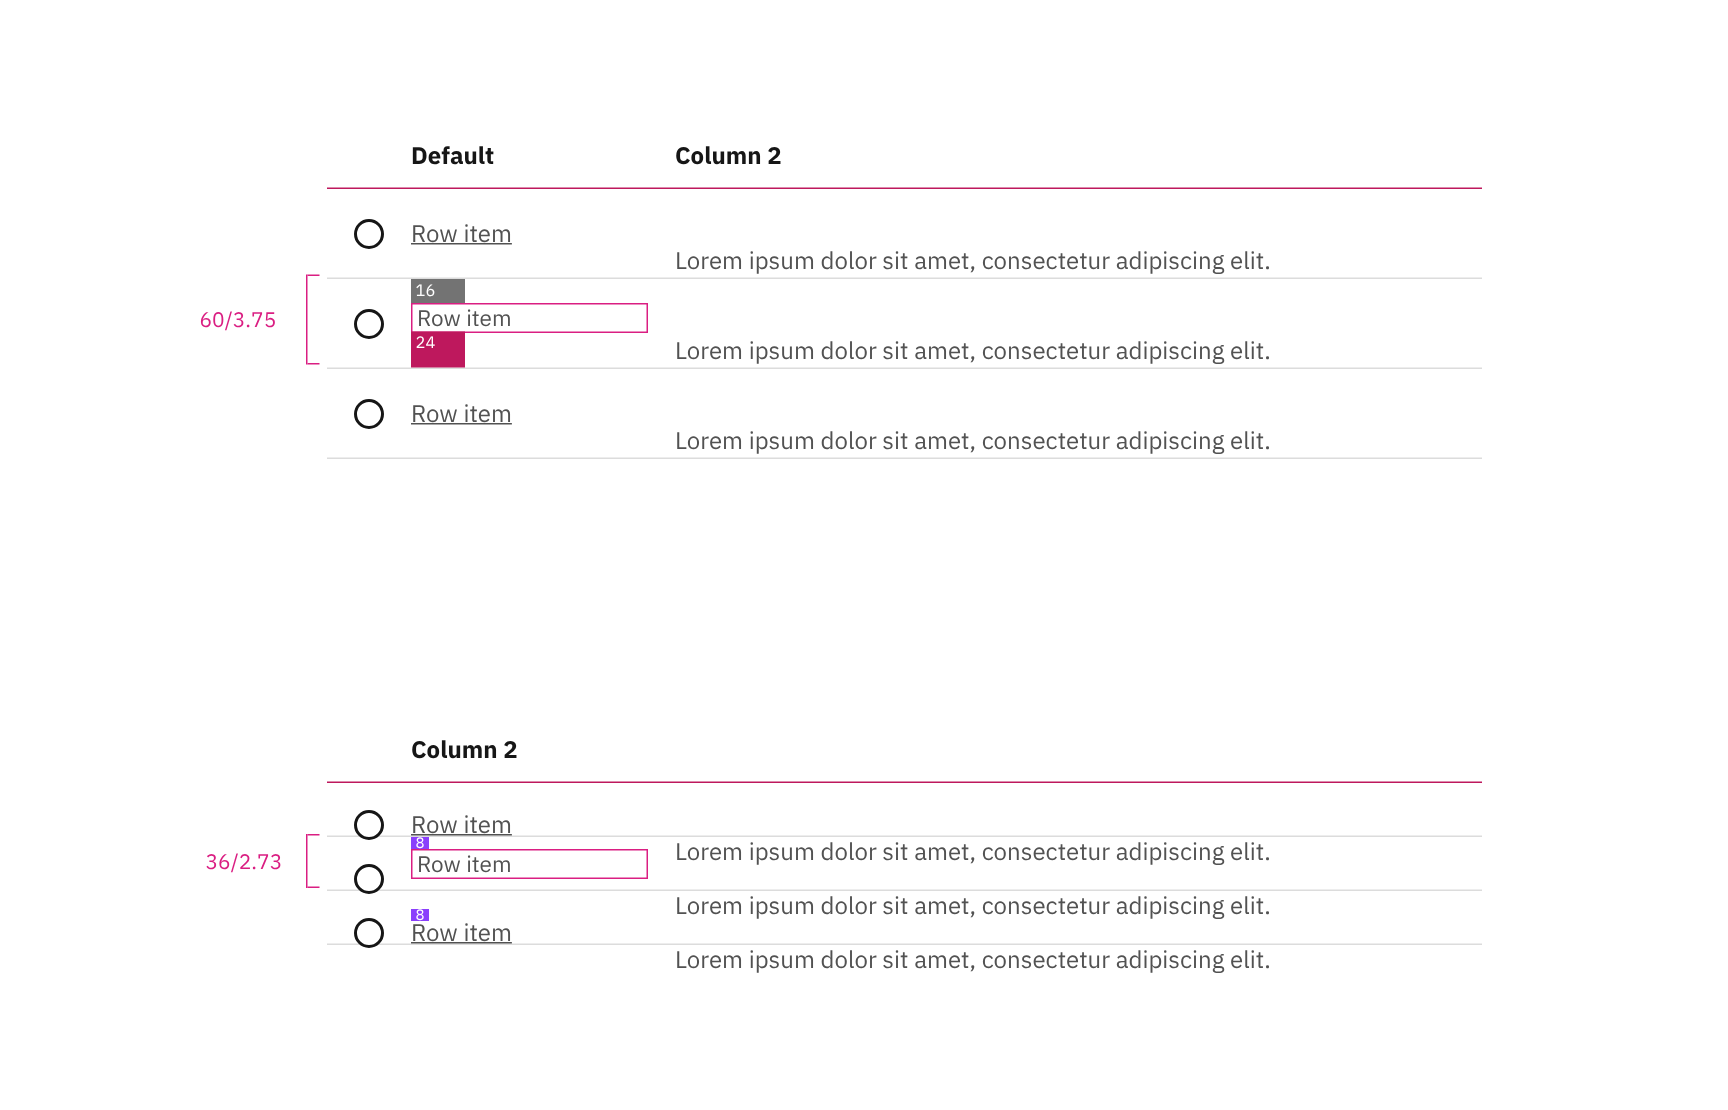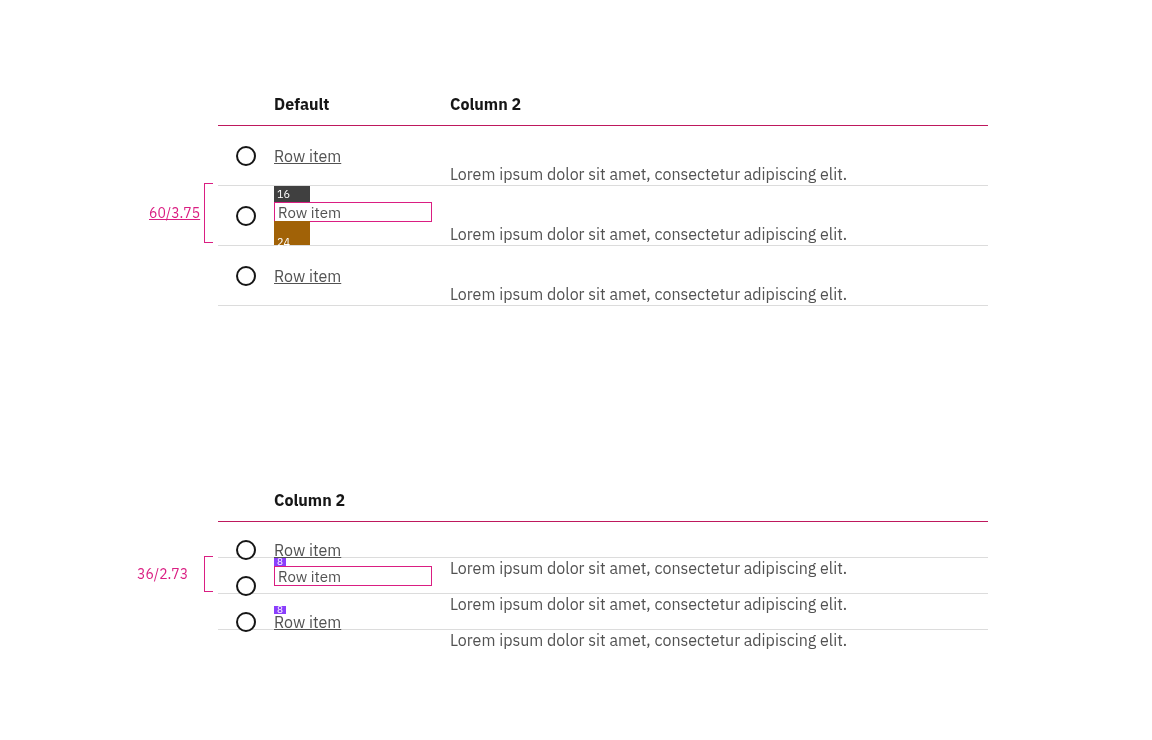--- a/index.html
+++ b/index.html
@@ -27,22 +27,22 @@
 
     .radio {
       width: 20px; height: 20px; border: 2px solid #161616; border-radius: 50%;
       background: #ffffff; display:inline-block;
     }
 
     .cell-1 { font-size: 16px; color: #525252; position: relative; height: 100%; display:flex; align-items:center;text-decoration:underline; }
     .cell-2 { font-size: 16px; color: #525252; margin-top: 36px; }
 
     
-    .anno-block-top { position:absolute; left:0; top:0; width:36px; height:16px; background:#404040; color:#ffffff; font-size:11px; line-height:16px; padding-left:3px; }
-    .anno-block-bot { position:absolute; left:0; bottom:0; width:36px; height:24px; background:#a16207; color:#ffffff; font-size:11px; line-height:14px; padding-left:3px; padding-top:14px; }
+    .anno-block-top { position:absolute; left:0; top:0; width:36px; height:16px; background:#737373; color:#ffffff; font-size:11px; line-height:16px; padding-left:3px; }
+    .anno-block-bot { position:absolute; left:0; bottom:0; width:36px; height:24px; background:#be185d; color:#ffffff; font-size:11px; line-height:14px; padding-left:3px; padding-top:1px; }
     .anno-text-box { position:absolute; left:0; top:16px; width:158px; height:20px; border:1px solid #da1e82; font-size:15px; color:#525252; padding-left:3px; display:flex; align-items:center; background:#ffffff; }
 
     
     .anno-c-top { position:absolute; left:0; top:0; width:12px; height:8px; background:#8a3ffc; }
     .anno-c-top-label { position:absolute; left:3px; top:-1px; color:#ffffff; font-size:10px; line-height:10px; }
     .anno-c-bot { position:absolute; left:0; bottom:0; width:12px; height:8px; background:#8a3ffc; }
     .anno-c-bot-label { position:absolute; left:3px; bottom:-1px; color:#ffffff; font-size:10px; line-height:10px; }
     .anno-c-text-box { position:absolute; left:0; top:8px; width:158px; height:20px; border:1px solid #da1e82; font-size:15px; color:#525252; padding-left:3px; display:flex; align-items:center; background:#ffffff; }
 
     
@@ -95,21 +95,21 @@
         <span>Row item</span>
       </div>
     <div class="cell-2">Lorem ipsum dolor sit amet, consectetur adipiscing elit.</div>
   </div>
 </div>
 
 <div class="dim-bracket" style="left:204px; top:183px; height:60px;">
   <div class="tick-top"></div>
     <div class="tick-bot"></div>
 </div>
-<div class="dim-label" style="left:149px; top:204px;text-decoration:underline;">60/3.75</div>
+<div class="dim-label" style="left:133px; top:204px;">60/3.75</div>
 
 <div class="table-block table-condensed">
   <div class="thead-row">
     <div></div>
     <div class="th">Column 2</div>
   </div>
 
   <div class="condensed-row">
     <div class="radio-col">
         <span class="radio"></span>

